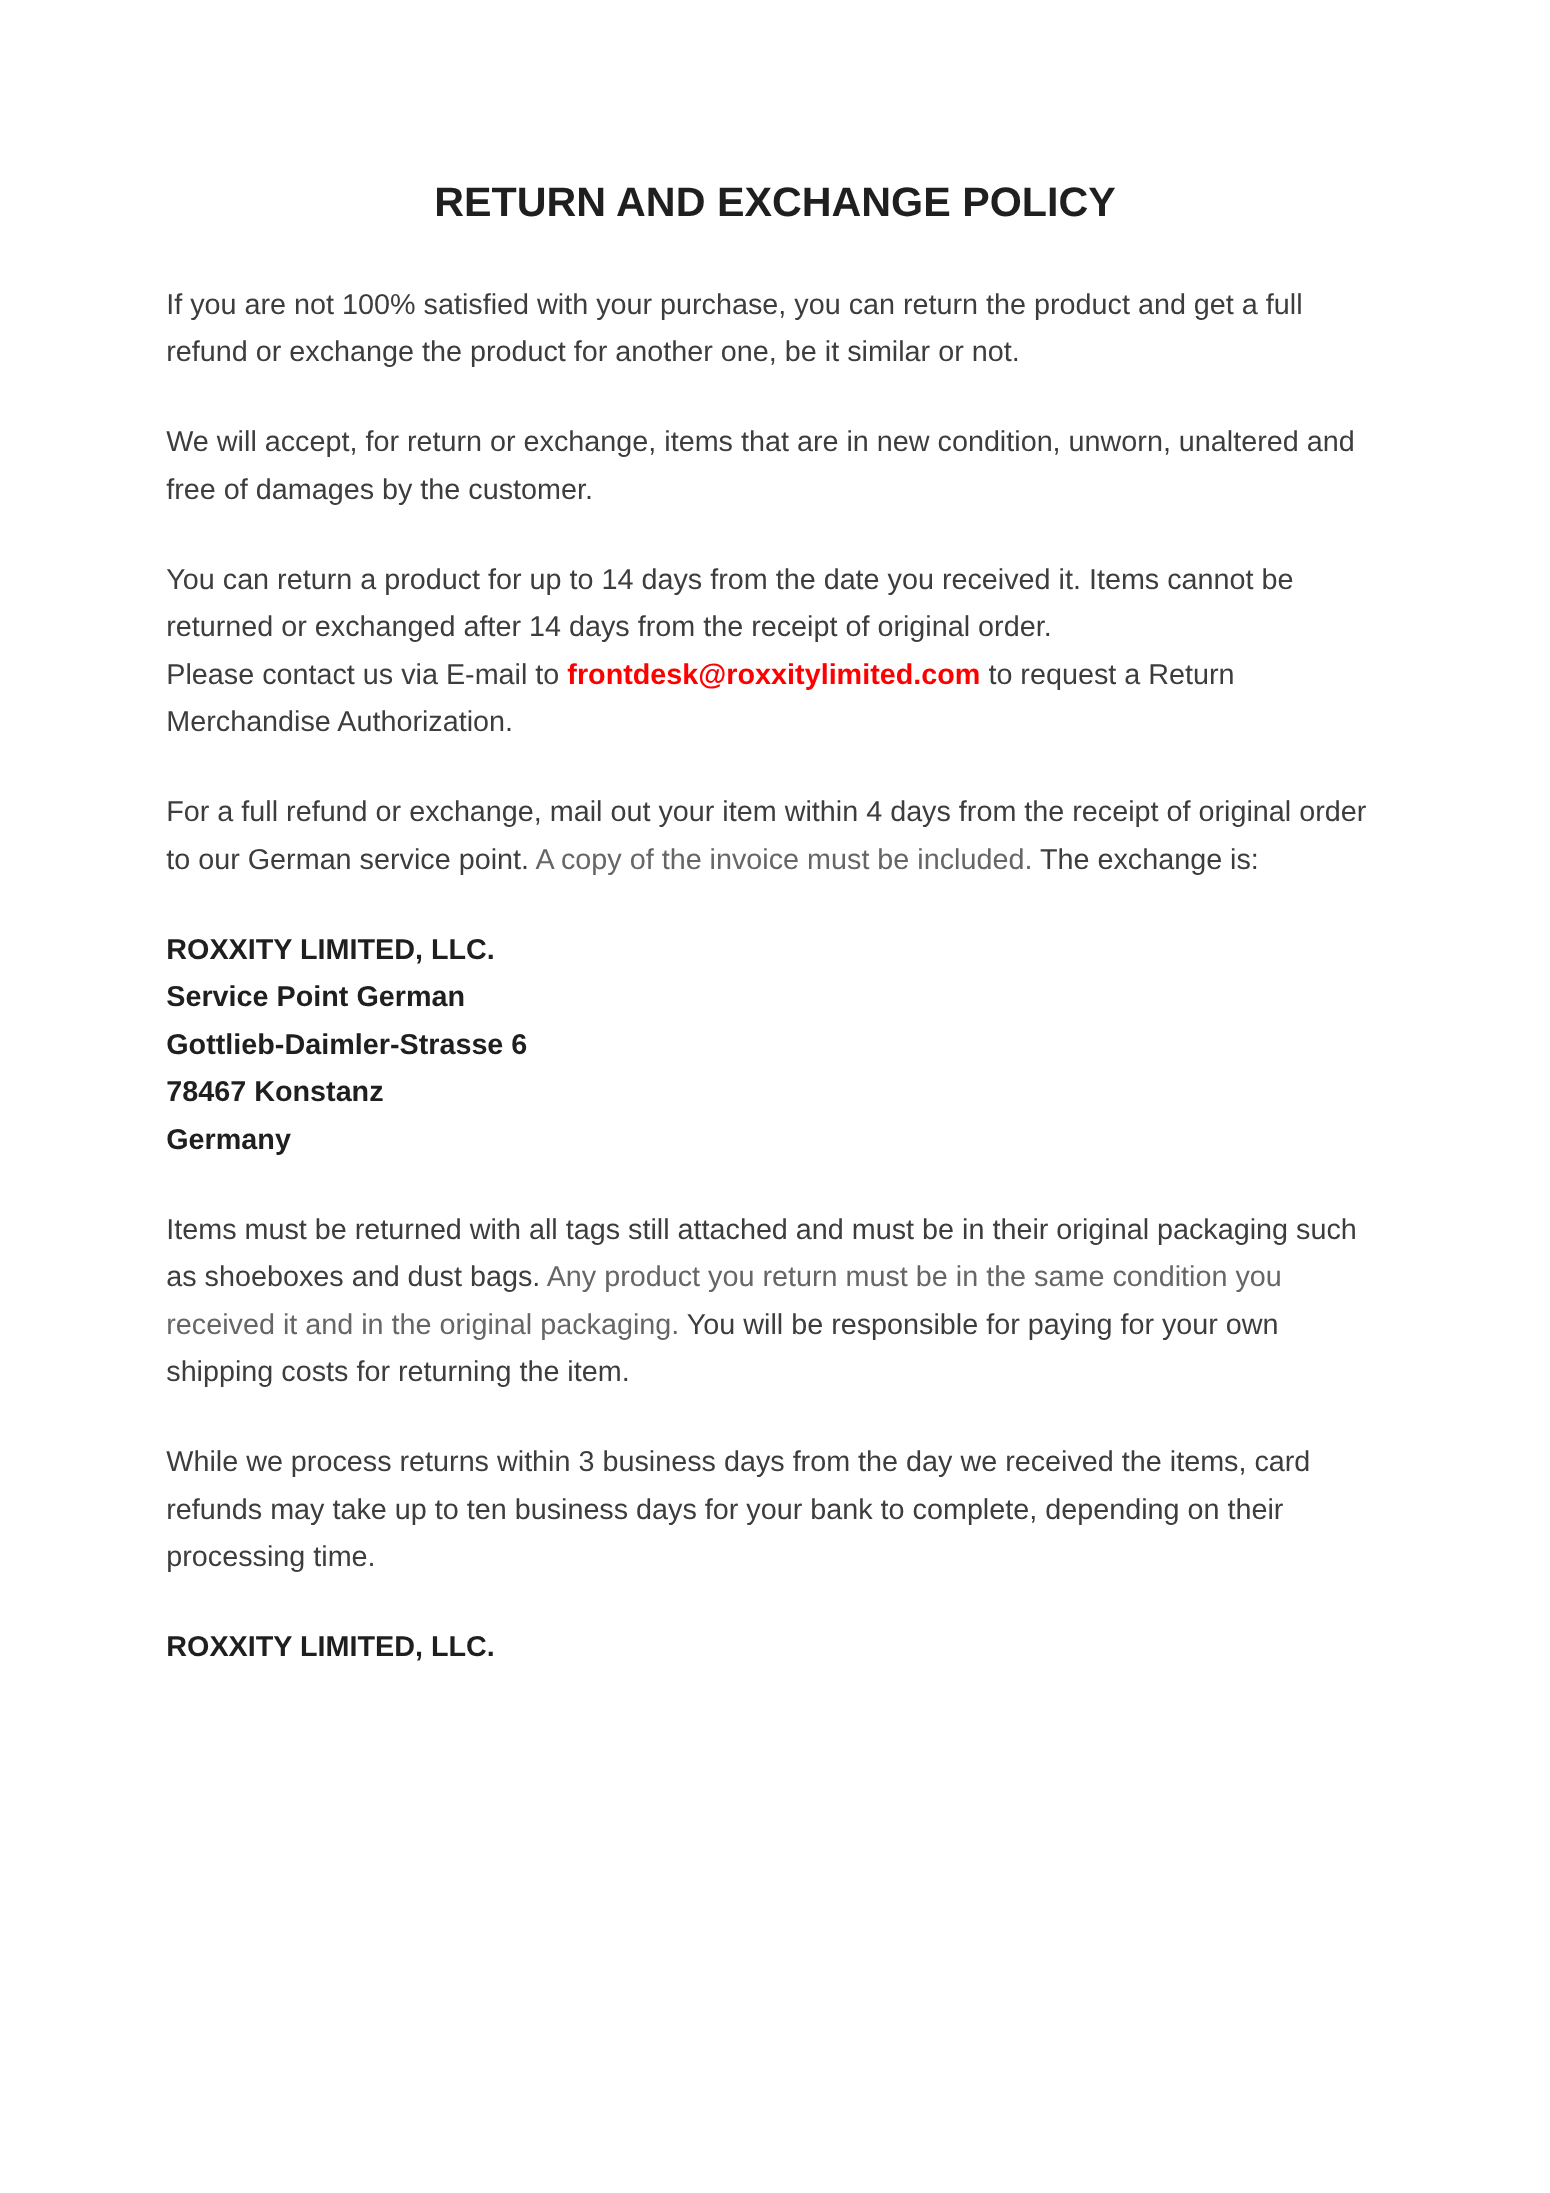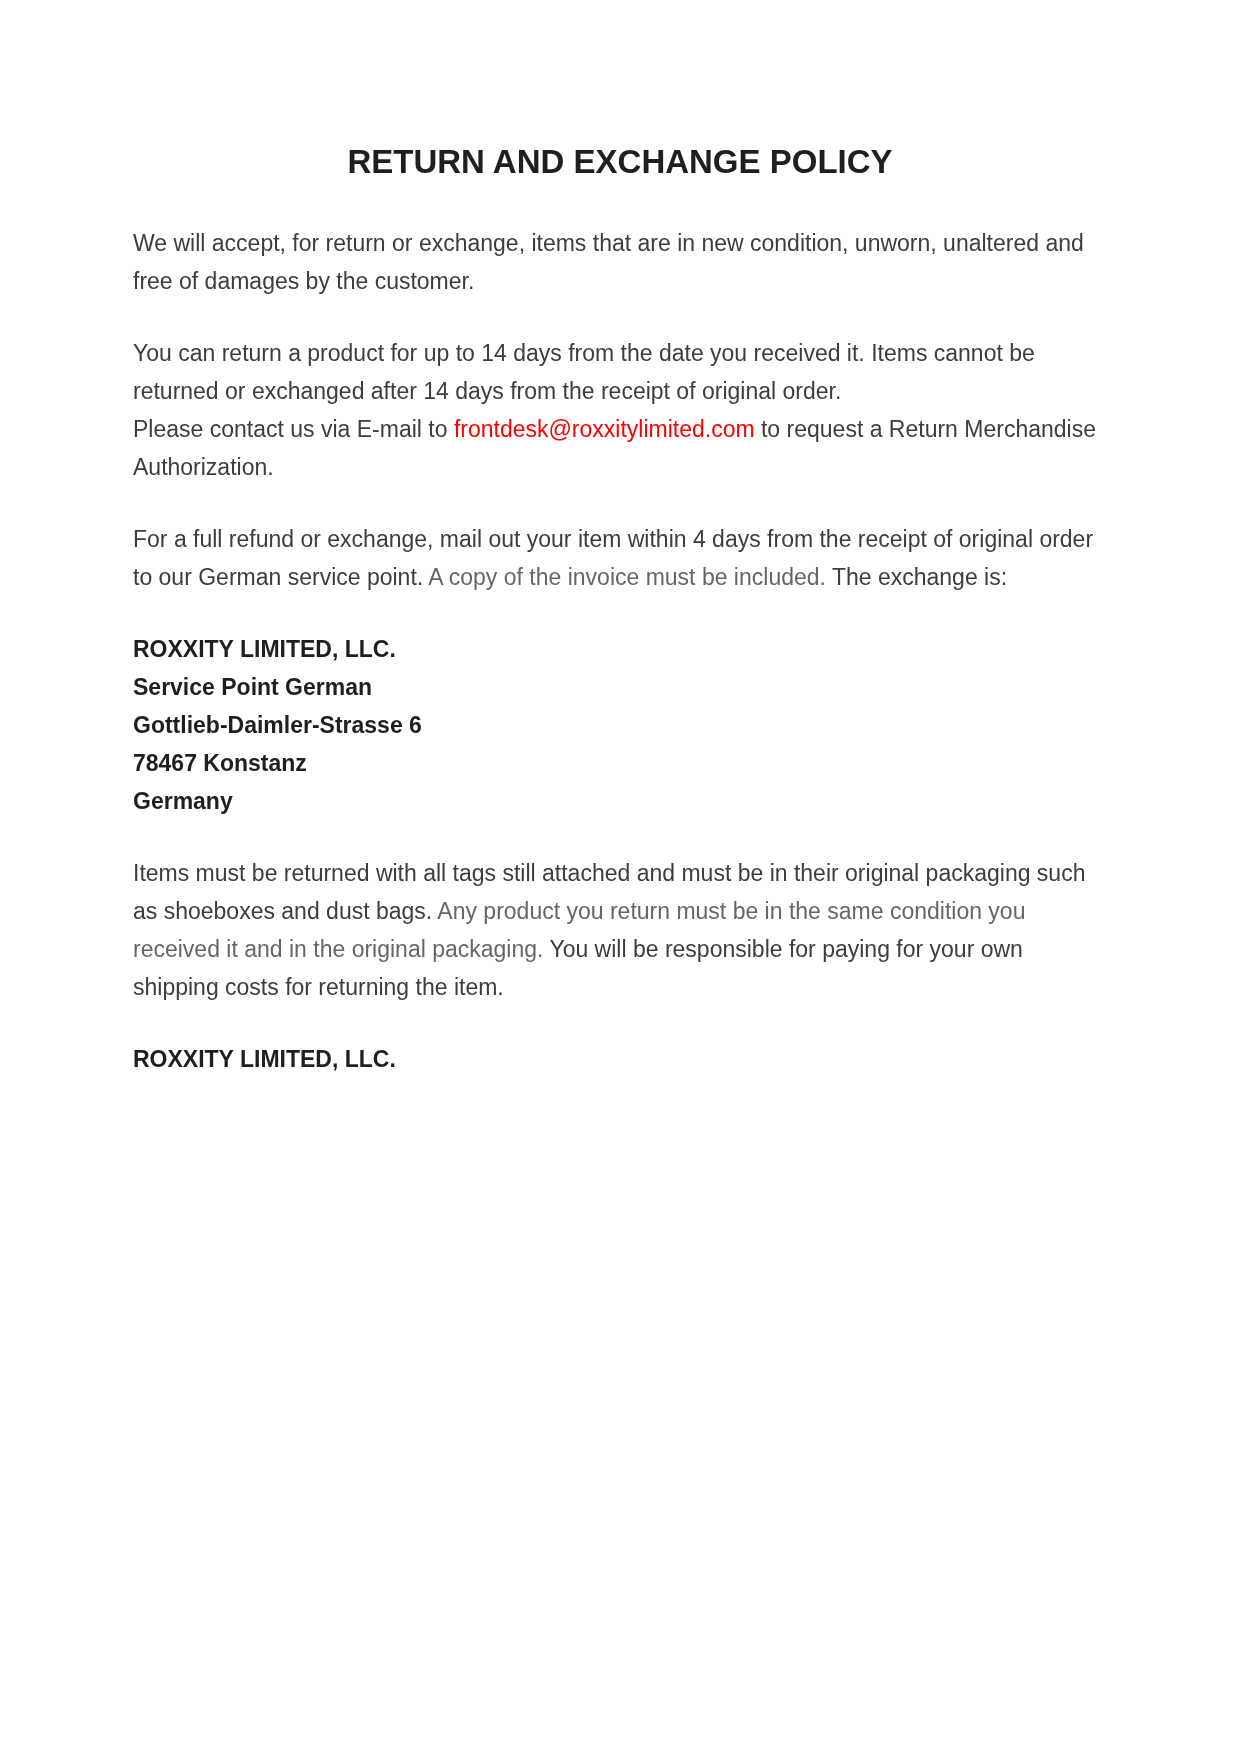--- a/index.html
+++ b/index.html
@@ -23,28 +23,30 @@
     line-height: 40px;
     font-weight: bold;
     text-align: center;
     color: var(--bold-text, #1f1f1f);
     margin: 0 0 42px 0;
   }
   .para { margin: 0 0 34px 0; }
   .run-normal { color: var(--body-text, #3d3d3d); }
   .run-muted  { color: var(--muted-text, #666666); }
   .run-bold   { font-weight: bold; color: var(--bold-text, #1f1f1f); }
-  .run-email  { font-weight: normal; color: var(--email-red, #ff0000); }
+  .run-email  { font-weight: bold; color: var(--email-red, #ff0000); }
 </style>
 </head>
 <body>
 
 <div class="page">
   <h1 class="doc-title">RETURN AND EXCHANGE POLICY</h1>
   <div class="doc-body">
+      <p class="para"><span class="run run-normal">If you are not 100% satisfied with your purchase, you can return the product and get a full refund or exchange the product for another one, be it similar or not.</span></p>
       <p class="para"><span class="run run-normal">We will accept, for return or exchange, items that are in new condition, unworn, unaltered and free of damages by the customer.</span></p>
       <p class="para"><span class="run run-normal">You can return a product for up to 14 days from the date you received it. Items cannot be returned or exchanged after 14 days from the receipt of original order.</span><br><span class="run run-normal">Please contact us via E-mail to </span><span class="run run-email">frontdesk@roxxitylimited.com</span><span class="run run-normal"> to request a Return Merchandise Authorization.</span></p>
       <p class="para"><span class="run run-normal">For a full refund or exchange, mail out your item within 4 days from the receipt of original order to our German service point. </span><span class="run run-muted">A copy of the invoice must be included. </span><span class="run run-normal">The exchange is:</span></p>
       <p class="para"><span class="run run-bold">ROXXITY LIMITED, LLC.</span><br><span class="run run-bold">Service Point German</span><br><span class="run run-bold">Gottlieb-Daimler-Strasse 6</span><br><span class="run run-bold">78467 Konstanz</span><br><span class="run run-bold">Germany</span></p>
       <p class="para"><span class="run run-normal">Items must be returned with all tags still attached and must be in their original packaging such as shoeboxes and dust bags. </span><span class="run run-muted">Any product you return must be in the same condition you received it and in the original packaging. </span><span class="run run-normal">You will be responsible for paying for your own shipping costs for returning the item.</span></p>
+      <p class="para"><span class="run run-normal">While we process returns within 3 business days from the day we received the items, card refunds may take up to ten business days for your bank to complete, depending on their processing time.</span></p>
       <p class="para"><span class="run run-bold">ROXXITY LIMITED, LLC.</span></p>
     </div>
 </div>
 
 </body></html>

